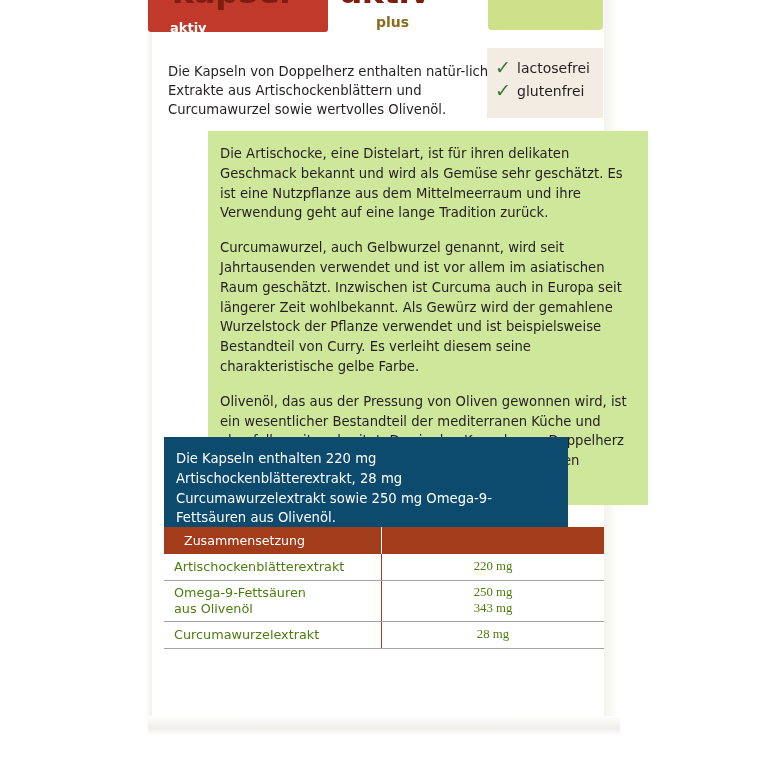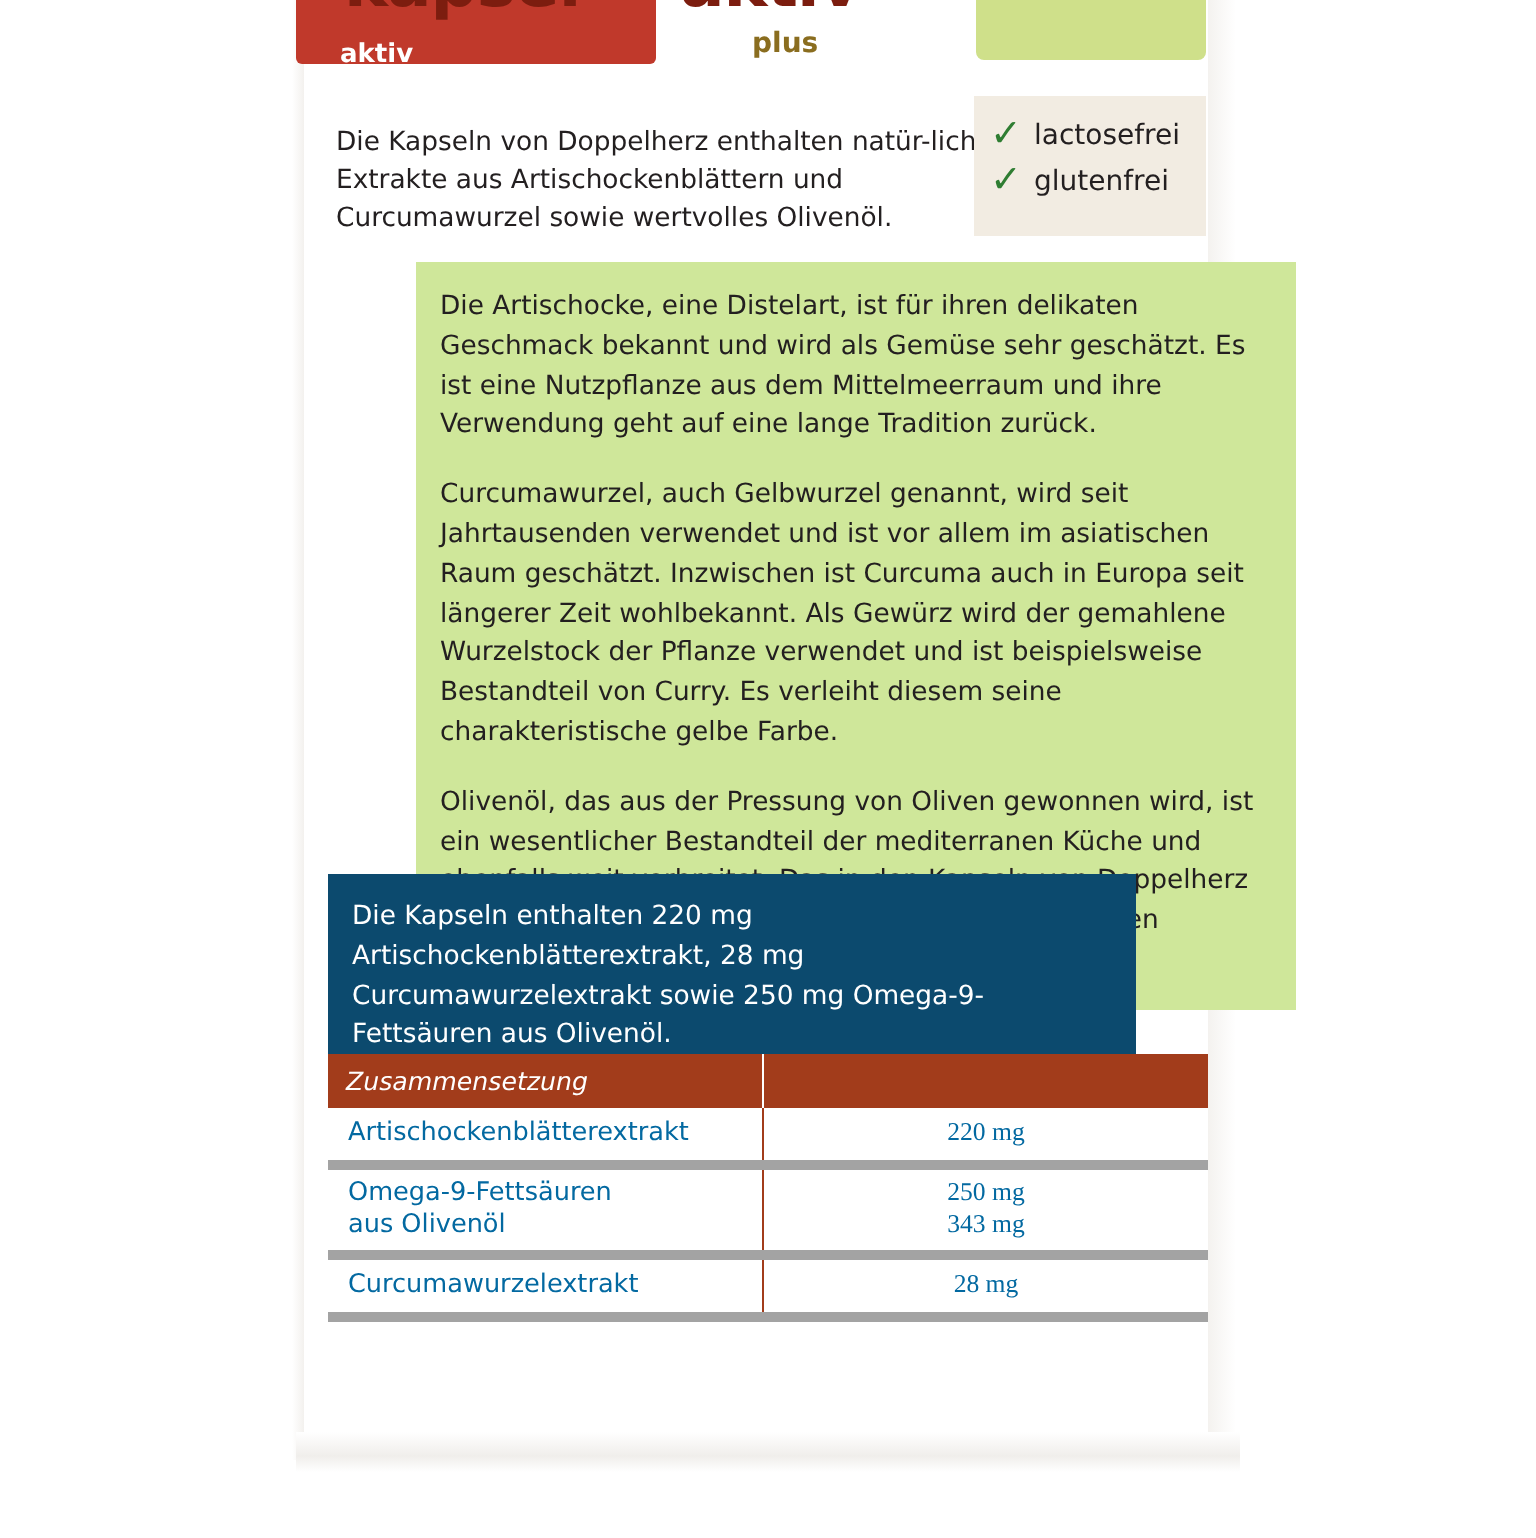--- a/index.html
+++ b/index.html
@@ -166,37 +166,36 @@
     top: 527px;
     width: 440px;
   }
   .tbl-head {
     display: flex;
     background: #a23c1b;
     color: #ffffff;
   }
   .tbl-head .c1 {
     width: 218px;
-    padding: 6px 0 6px 9px;
+    padding: 6px 0 6px 20px;
     box-sizing: border-box;
     font-size: 12.6px;
     border-right: 1px solid #ffffff;
-    font-style: italic;
   }
   .tbl-head .c2 {
     flex: 1;
     padding: 5px 0 5px 0;
     text-align: center;
     font-size: 12.6px;
     line-height: 1.25;
   }
   .tbl-row {
     display: flex;
-    border-bottom: 5px solid #a3a3a3;
-    color: #0369a1;
+    border-bottom: 1px solid #a3a3a3;
+    color: #4d7c0f;
     align-items: center;
   }
   .tbl-row .c1 {
     width: 218px;
     padding: 5px 0 5px 10px;
     box-sizing: border-box;
     font-size: 12.8px;
     border-right: 1px solid #a23c1b;
     line-height: 1.25;
   }

